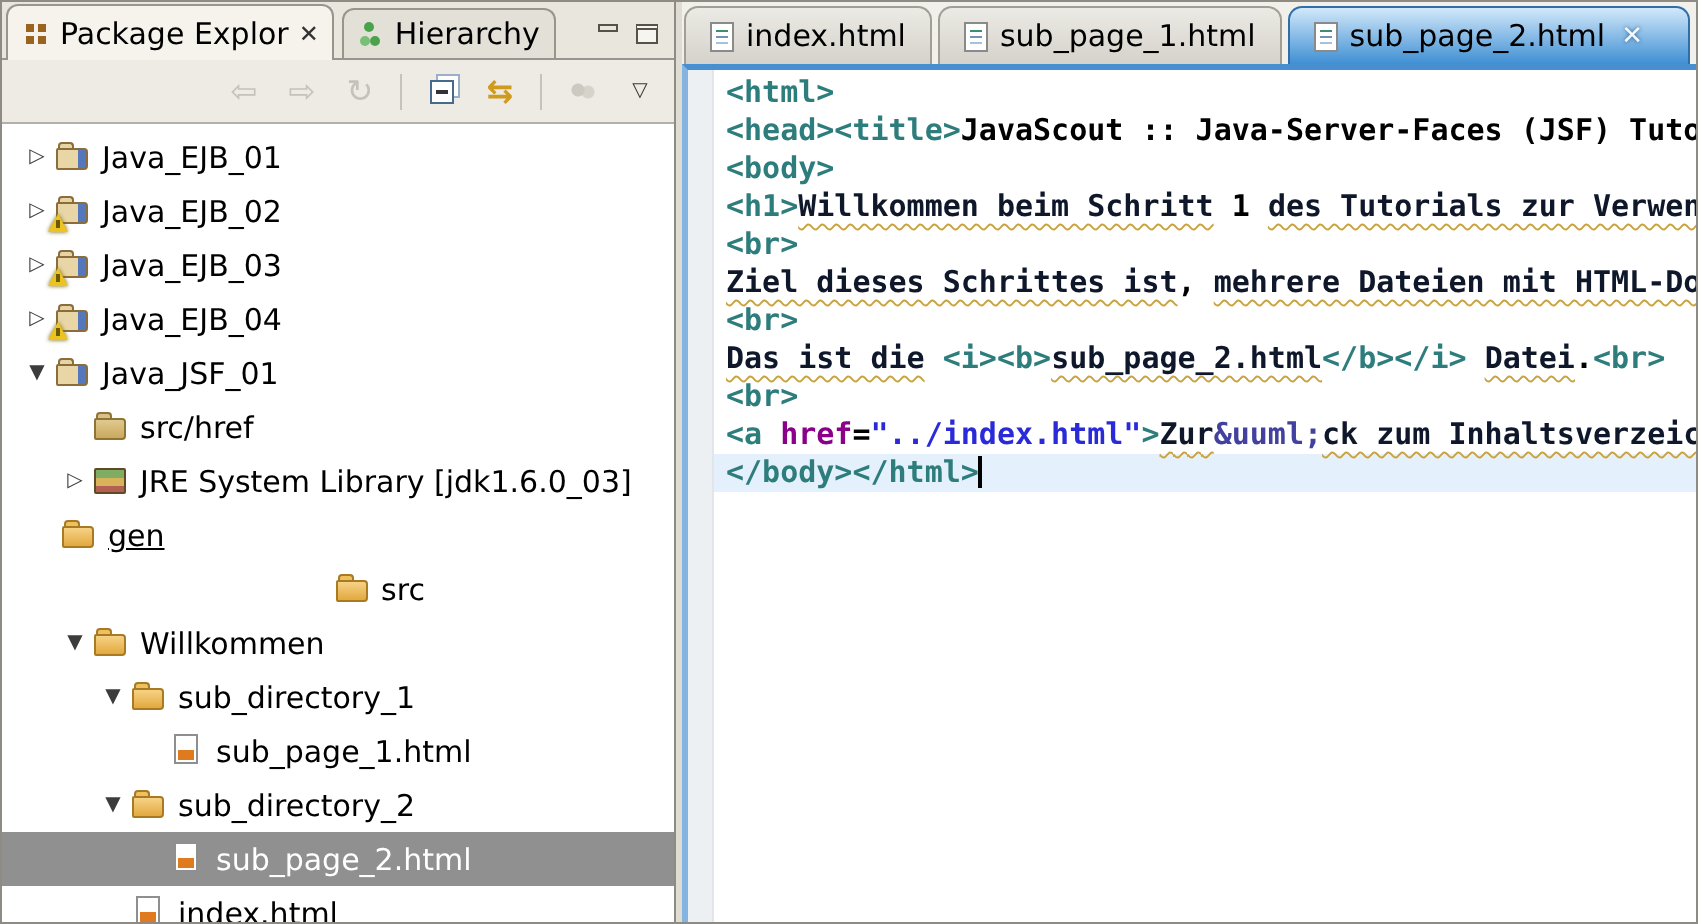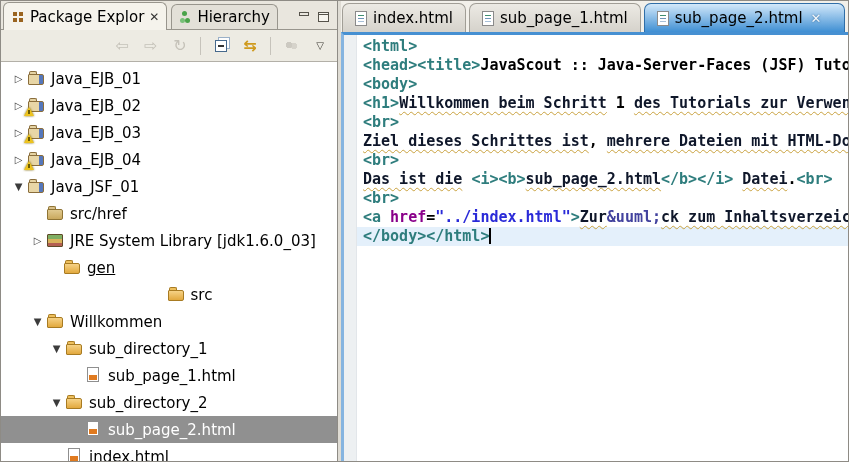--- a/index.html
+++ b/index.html
@@ -182,21 +182,21 @@
         <div class="trow" style="padding-left: 27px;">
           <span class="arrow"></span>
           <span class="ticon i-src"></span>
           <span class="tlabel">src/href</span>
         </div>
         <div class="trow" style="padding-left: 27px;">
           <span class="arrow">▷</span>
           <span class="ticon i-lib"></span>
           <span class="tlabel">JRE System Library [jdk1.6.0_03]</span>
         </div>
-        <div class="trow" style="padding-left: 44px; text-decoration: underline;">
+        <div class="trow" style="padding-left: 11px; text-decoration: underline;">
           <span class="arrow"></span>
           <span class="ticon i-folder"></span>
           <span class="tlabel">gen</span>
         </div>
         <div class="trow" style="padding-left: 27px; justify-content: center;">
           <span class="arrow"></span>
           <span class="ticon i-folder"></span>
           <span class="tlabel">src</span>
         </div>
         <div class="trow" style="padding-left: 27px;">

